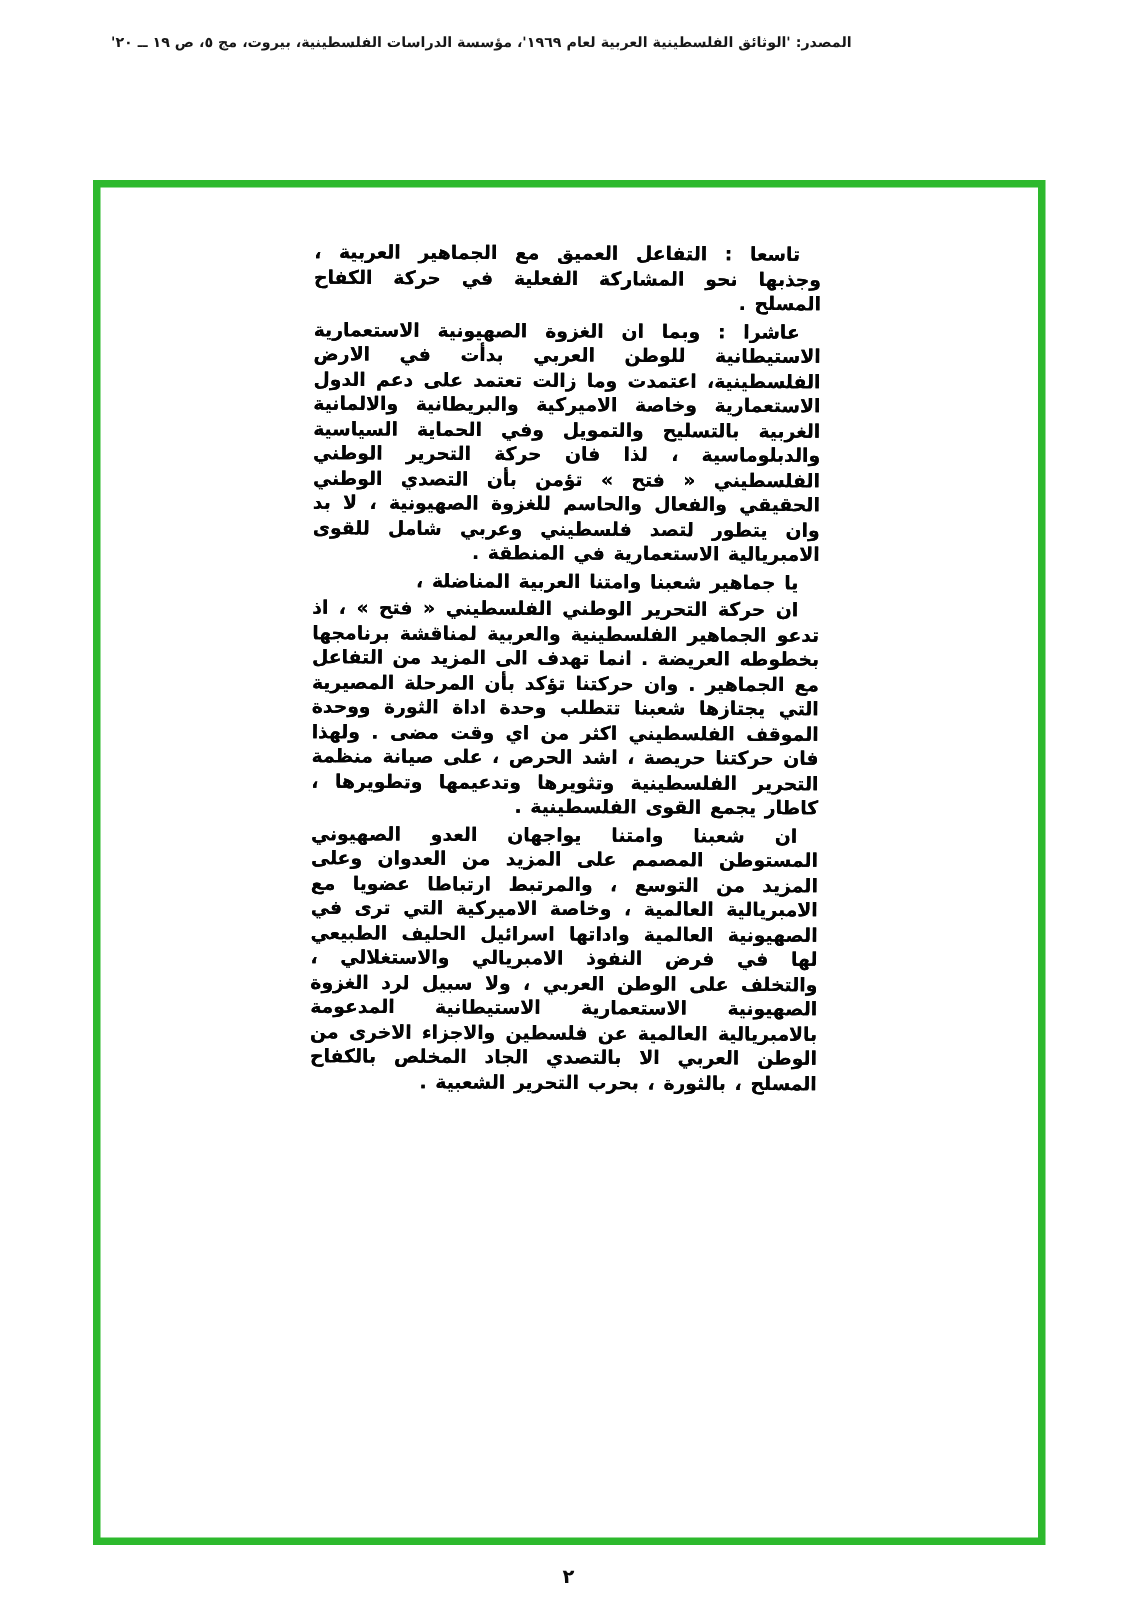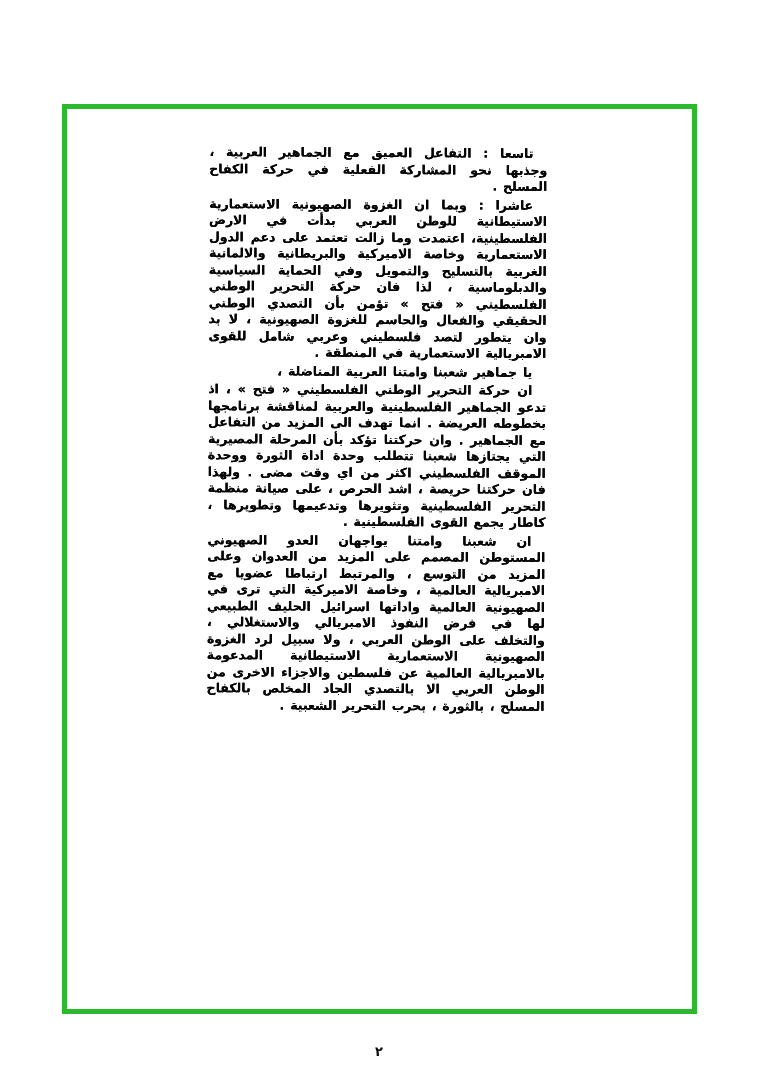--- a/index.html
+++ b/index.html
@@ -32,21 +32,21 @@
     text-align: left;
     margin-top: 5px;
     font-size: 9.5px;
     font-weight: bold;
     color: #161616;
   }
 
   .scan-frame {
     position: absolute;
     left: 62px;
-    top: 104px;
+    top: 120px;
     width: 635px;
     height: 910px;
     border: 5px solid #2db92d;
     background: #ffffff;
   }
   .scan-body {
     position: absolute;
     top: 36px;
     right: 146px;
     width: 338px;
@@ -77,20 +77,21 @@
     font-weight: bold;
     color: #0a0a0a;
   }
 </style>
 </head>
 <body>
 
 <div class="page">
 
   <div class="header">
+    <div class="source" dir="rtl">المصدر: 'الوثائق الفلسطينية العربية لعام ١٩٦٩'، مؤسسة الدراسات الفلسطينية، بيروت، مج ٥، ص ١٩ ــ ٢٠'</div>
   </div>
 
   <div class="scan-frame" style="border-color: rgb(45, 185, 45);">
     <div class="scan-body" dir="rtl">
         <p class="scan-par">تاسعا : التفاعل العميق مع الجماهير العربية ، وجذبها نحو المشاركة الفعلية في حركة الكفاح المسلح .</p>
         <p class="scan-par">عاشرا : وبما ان الغزوة الصهيونية الاستعمارية الاستيطانية للوطن العربي بدأت في الارض الفلسطينية، اعتمدت وما زالت تعتمد على دعم الدول الاستعمارية وخاصة الاميركية والبريطانية والالمانية الغربية بالتسليح والتمويل وفي الحماية السياسية والدبلوماسية ، لذا فان حركة التحرير الوطني الفلسطيني « فتح » تؤمن بأن التصدي الوطني الحقيقي والفعال والحاسم للغزوة الصهيونية ، لا بد وان يتطور لتصد فلسطيني وعربي شامل للقوى الامبريالية الاستعمارية في المنطقة .</p>
         <p class="scan-par">يا جماهير شعبنا وامتنا العربية المناضلة ،</p>
         <p class="scan-par">ان حركة التحرير الوطني الفلسطيني « فتح » ، اذ تدعو الجماهير الفلسطينية والعربية لمناقشة برنامجها بخطوطه العريضة . انما تهدف الى المزيد من التفاعل مع الجماهير . وان حركتنا تؤكد بأن المرحلة المصيرية التي يجتازها شعبنا تتطلب وحدة اداة الثورة ووحدة الموقف الفلسطيني اكثر من اي وقت مضى . ولهذا فان حركتنا حريصة ، اشد الحرص ، على صيانة منظمة التحرير الفلسطينية وتثويرها وتدعيمها وتطويرها ، كاطار يجمع القوى الفلسطينية .</p>
         <p class="scan-par">ان شعبنا وامتنا يواجهان العدو الصهيوني المستوطن المصمم على المزيد من العدوان وعلى المزيد من التوسع ، والمرتبط ارتباطا عضويا مع الامبريالية العالمية ، وخاصة الاميركية التي ترى في الصهيونية العالمية واداتها اسرائيل الحليف الطبيعي لها في فرض النفوذ الامبريالي والاستغلالي ، والتخلف على الوطن العربي ، ولا سبيل لرد الغزوة الصهيونية الاستعمارية الاستيطانية المدعومة بالامبريالية العالمية عن فلسطين والاجزاء الاخرى من الوطن العربي الا بالتصدي الجاد المخلص بالكفاح المسلح ، بالثورة ، بحرب التحرير الشعبية .</p>
       </div>

